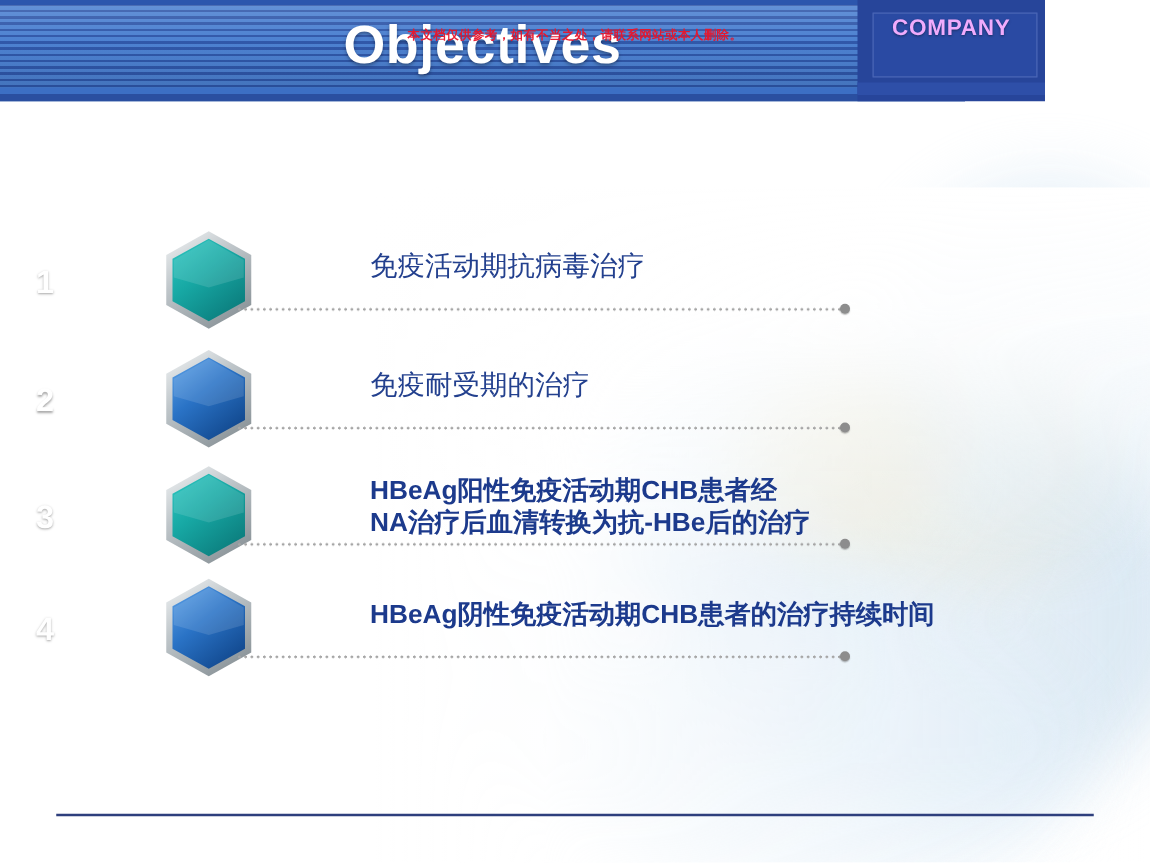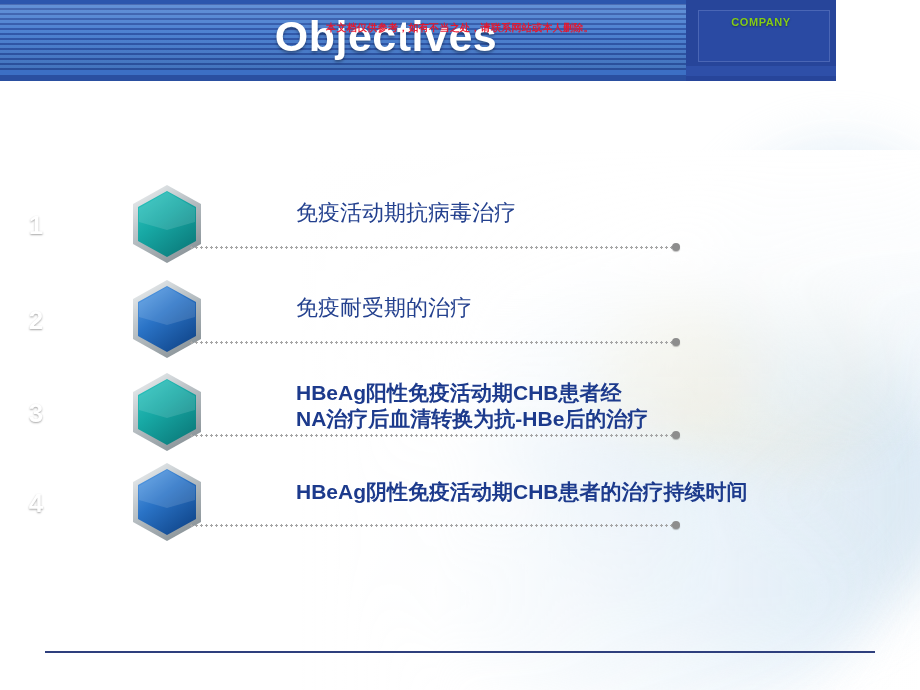--- a/index.html
+++ b/index.html
@@ -95,21 +95,21 @@
     background:#27459a;
   }
   .logo-inner{
     position:absolute; left:12px; top:10px; right:6px; height:52px;
     border:1px solid #4a66b5;
     background:#2a4aa3;
   }
   .logo-text{
     position:absolute; left:0; right:0; top:12px;
     text-align:center;
-    color:#84cc16; font-weight:bold; font-size:11px;
+    color:#f0abfc; font-weight:bold; font-size:18px;
     line-height:21px; letter-spacing:.6px;
     text-shadow:0 1px 2px rgba(0,0,0,.4);
   }
   .logo-strip{
     position:absolute; left:0; right:0; top:66px; height:10px;
     background:#2e4fa8;
   }
 
   
   .objectives{ position:absolute; left:0; top:0; width:920px; height:690px; }

